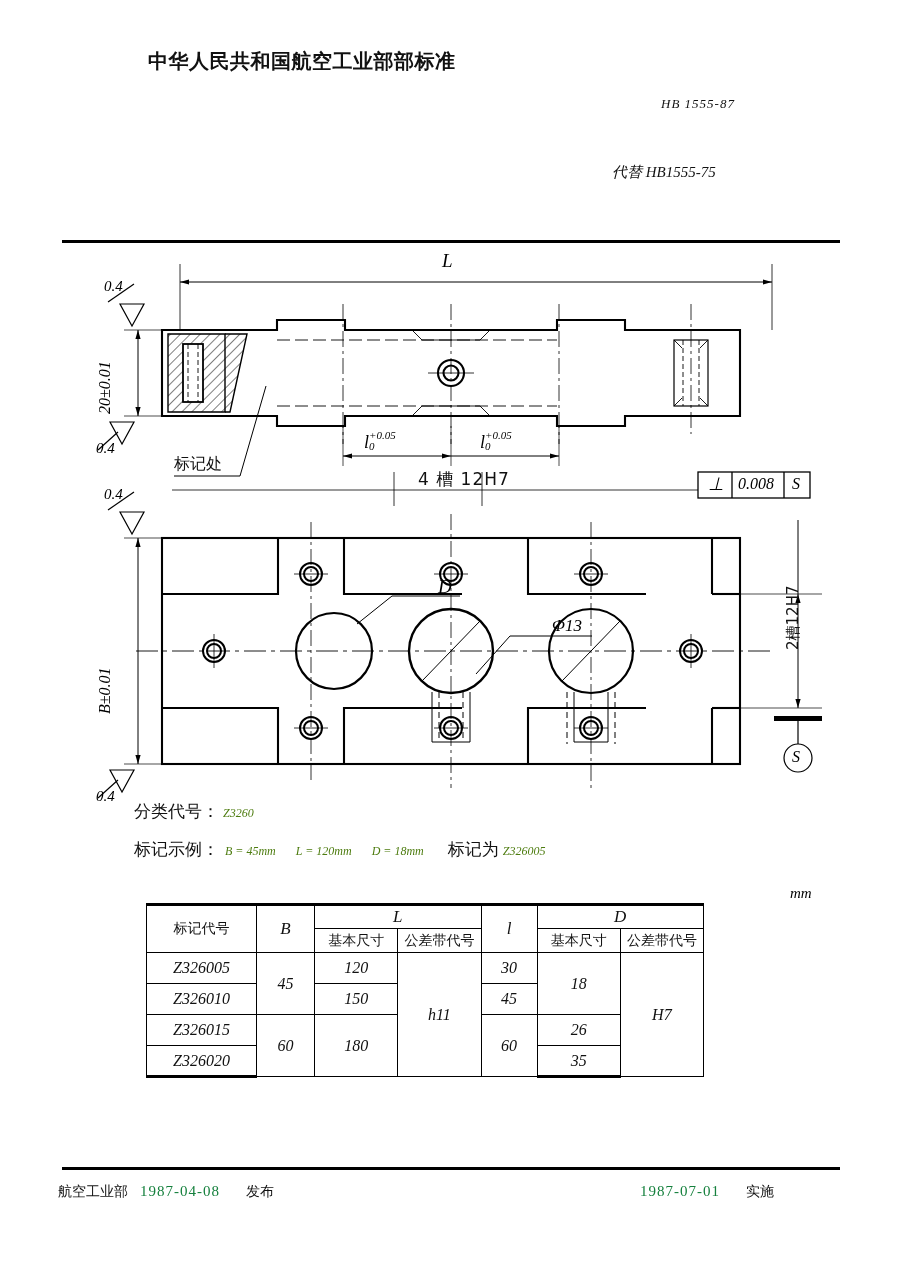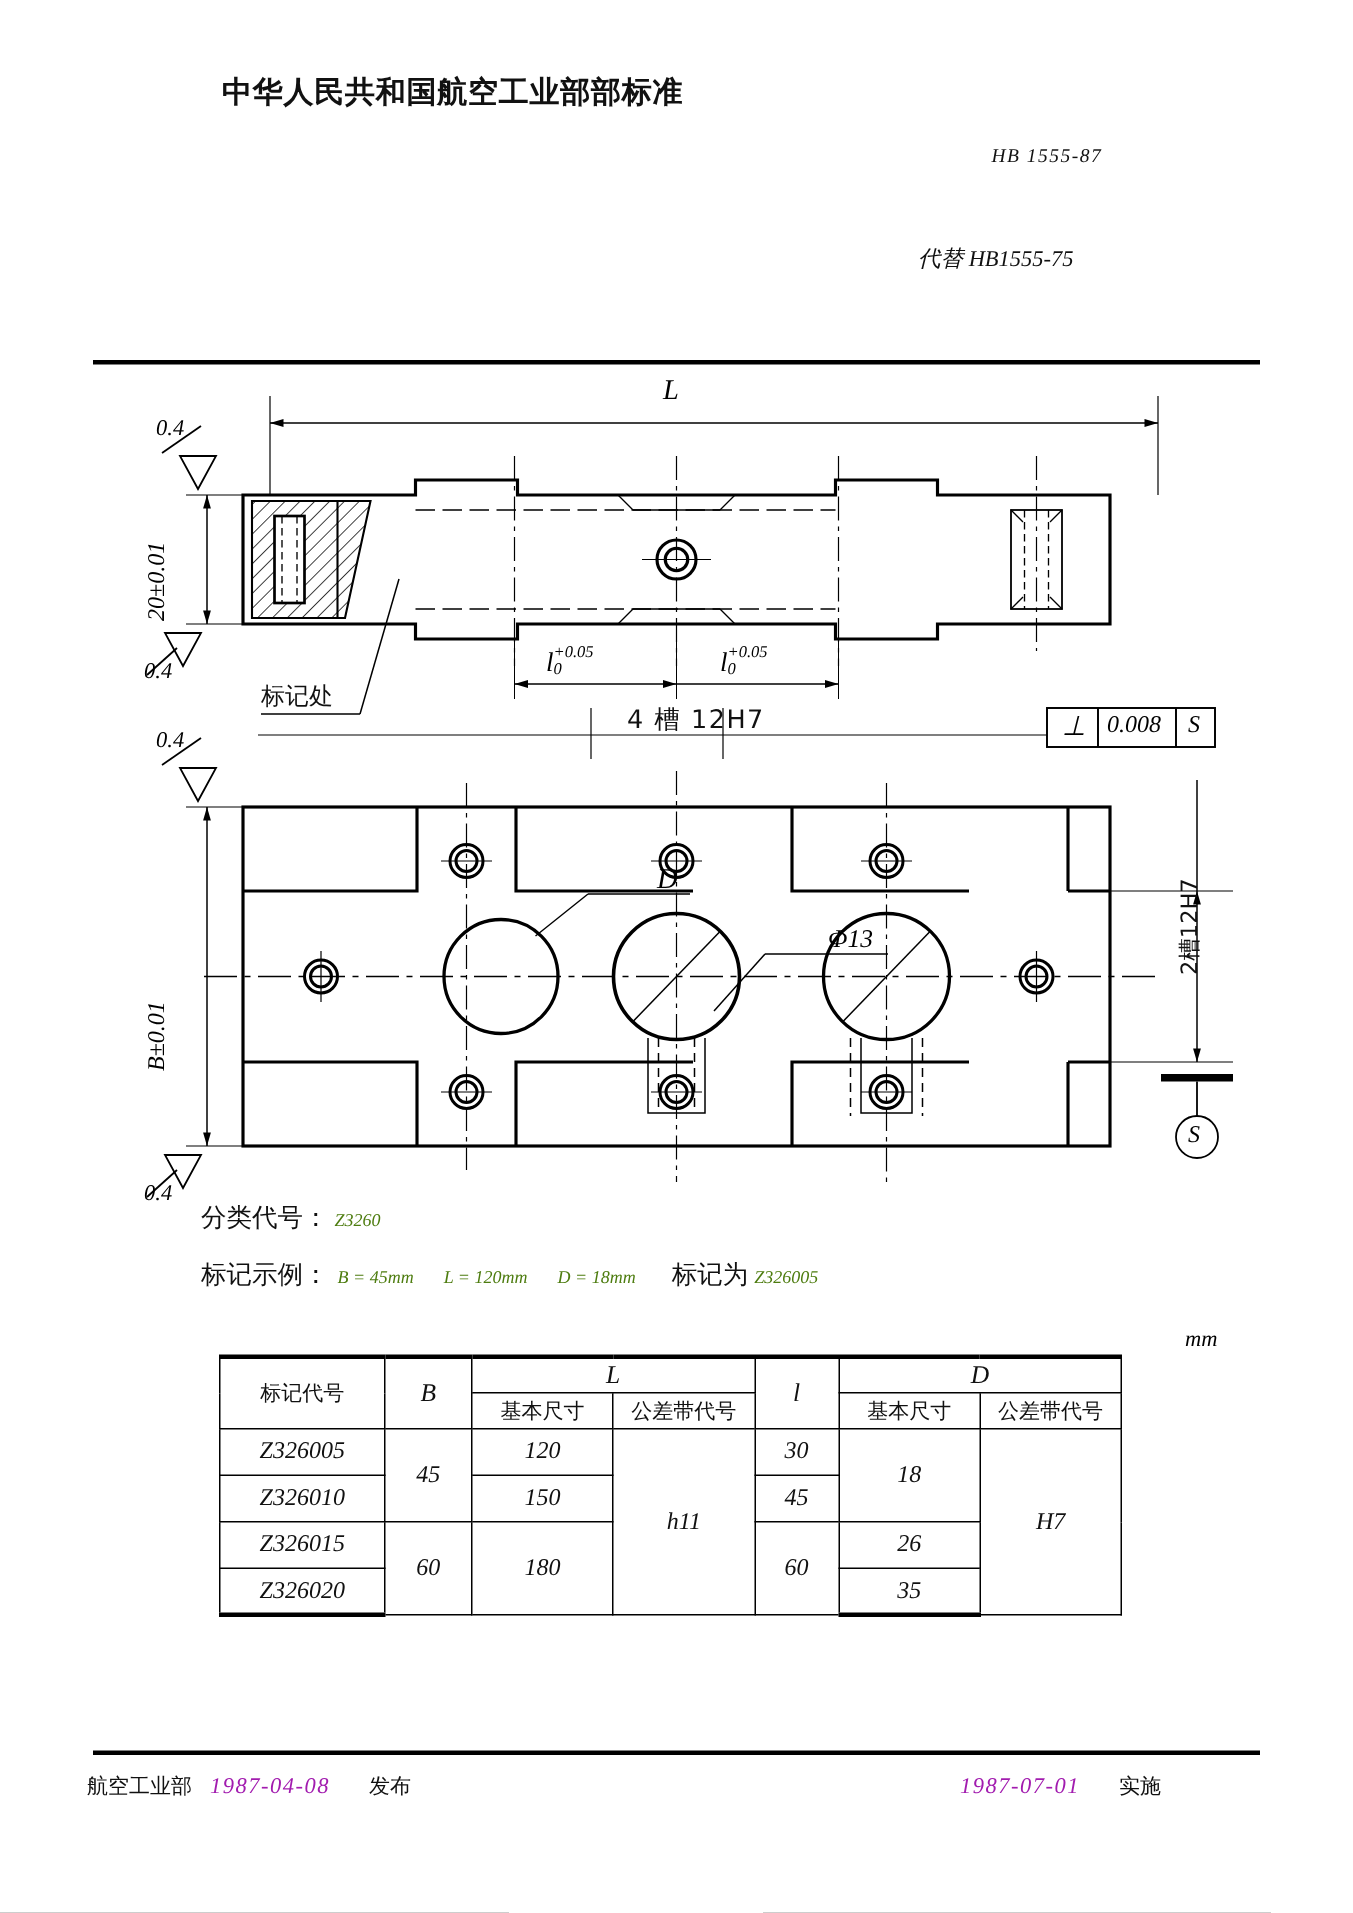--- a/index.html
+++ b/index.html
@@ -114,21 +114,21 @@
     font-family: "Liberation Serif", serif;
     font-style: italic;
     font-size: 15px;
   }
   #tbl-wrap {
     left: 146px; top: 903px;
     width: 558px;
   }
   table.spec {
     border-collapse: collapse;
-    width: 602px;
+    width: 558px;
     table-layout: fixed;
   }
   table.spec th, table.spec td {
     border: 1px solid #000;
     text-align: center;
     vertical-align: middle;
     padding: 1px 2px;
     color: #111;
   }
   table.spec thead th {
@@ -161,23 +161,22 @@
     left: 640px; top: 1182px;
     white-space: nowrap;
   }
   .foot-cjk {
     font-family: "DejaVu Sans", sans-serif;
     font-size: 14px;
     color: #111;
   }
   .foot-num {
     font-family: "Liberation Serif", serif;
-    font-style: italic;
     font-size: 15px;
-    color: #a21caf;
+    color: #15803d;
     letter-spacing: 1px;
   }
 </style>
 </head>
 <body>
 
 <div id="page">
 
   <div class="abs cjk" id="hdr-title">中华人民共和国航空工业部部标准</div>
 

